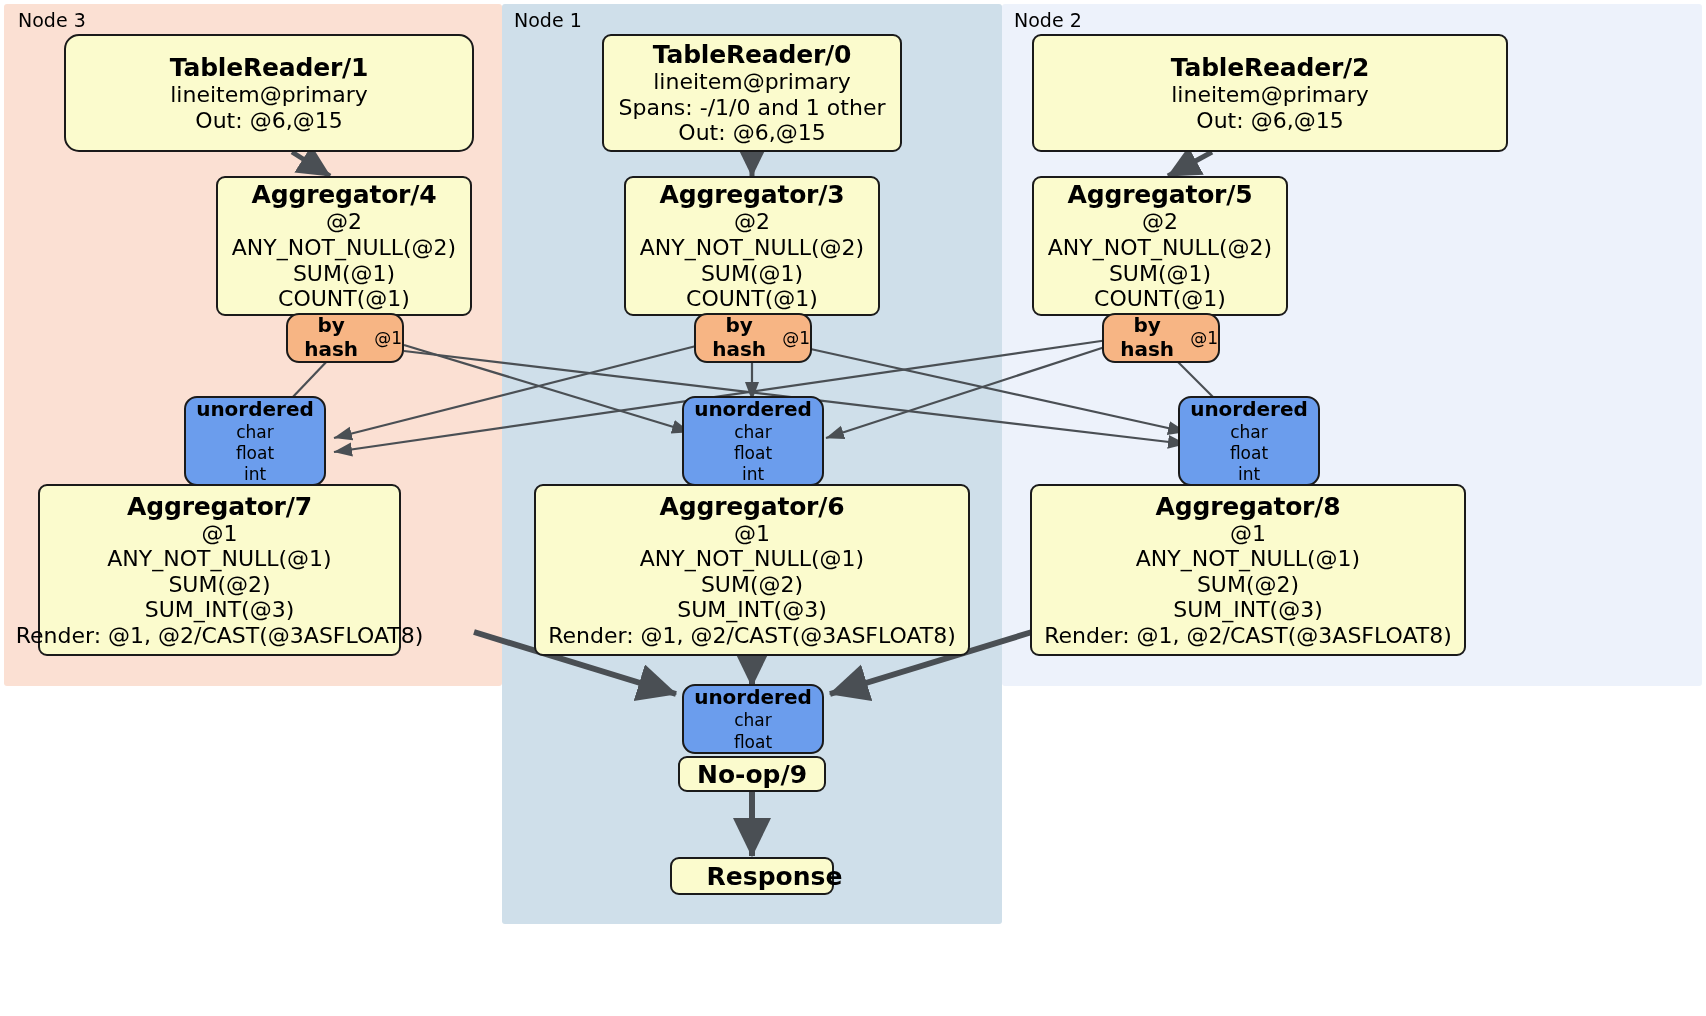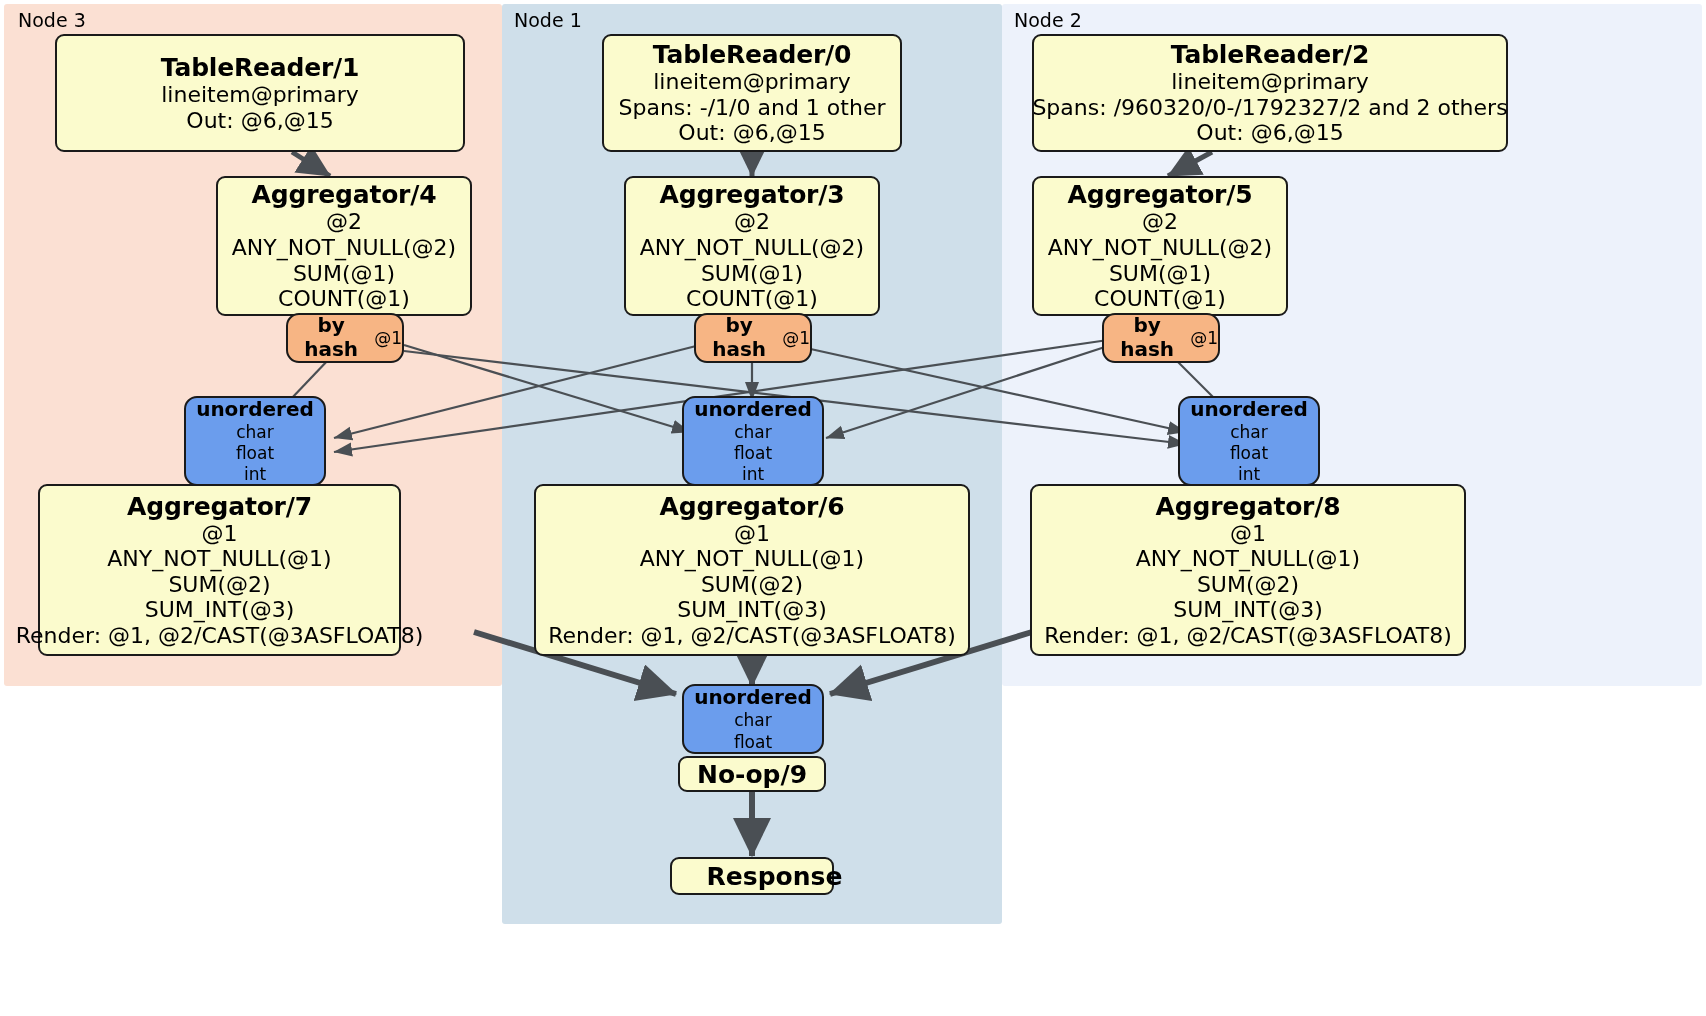--- a/index.html
+++ b/index.html
@@ -181,37 +181,36 @@
     </g>
     <g>
       <line x1="1032" y1="632" x2="830" y2="694" stroke="#4a4f54" stroke-width="6" marker-end="url(#arrow-thick)"></line>
     </g>
 
     <g>
       <line x1="752" y1="790" x2="752" y2="856" stroke="#4a4f54" stroke-width="6" marker-end="url(#arrow-thick)"></line>
     </g>
   </svg>
 
-  <div class="gbox" style="left:55px; top:34px; width:410px; height:118px;">
+  <div class="gbox" style="left:64px; top:34px; width:410px; height:118px;border-radius:15px;">
     <div class="title">TableReader/1</div>
     <div class="line">lineitem@primary</div>
     <div class="line">Out: @6,@15</div>
   </div>
 
   <div class="gbox" style="left:602px; top:34px; width:300px; height:118px;">
     <div class="title">TableReader/0</div>
     <div class="line">lineitem@primary</div>
     <div class="line">Spans: -/1/0 and 1 other</div>
     <div class="line">Out: @6,@15</div>
   </div>
 
   <div class="gbox" style="left:1032px; top:34px; width:476px; height:118px;">
     <div class="title">TableReader/2</div>
     <div class="line">lineitem@primary</div>
-    <div class="line">Spans: /960320/0-/1792327/2 and 2 others</div>
     <div class="line">Out: @6,@15</div>
   </div>
 
   <div class="gbox" style="left:216px; top:176px; width:256px; height:140px;">
     <div class="title">Aggregator/4</div>
     <div class="line">@2</div>
     <div class="line">ANY_NOT_NULL(@2)</div>
     <div class="line">SUM(@1)</div>
     <div class="line">COUNT(@1)</div>
   </div>

